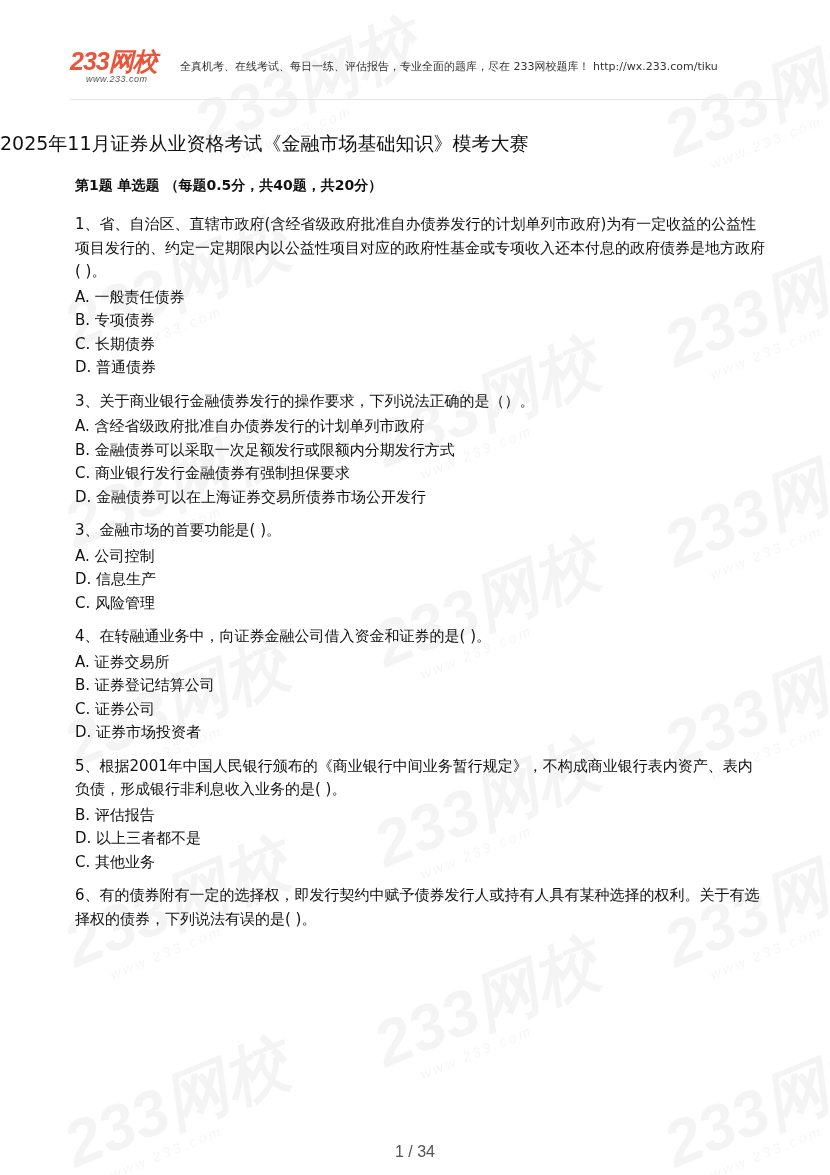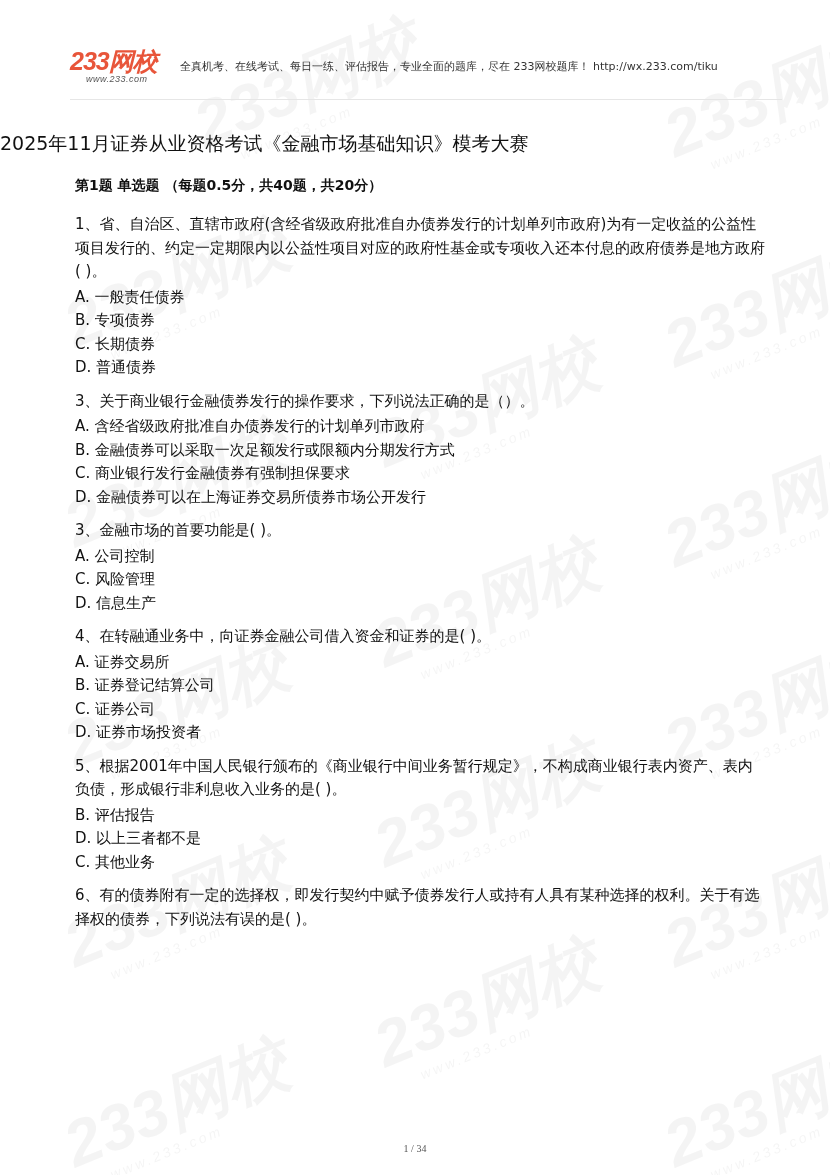--- a/index.html
+++ b/index.html
@@ -15,21 +15,21 @@
                color:#e8553a; letter-spacing:-1px; line-height:26px; }
   .logo-sub { font-family:"Liberation Sans",sans-serif; font-style:italic; font-size:9px; color:#555; margin-left:16px; line-height:10px; letter-spacing:0.5px;}
   .tagline { position:absolute; left:110px; top:11px; font-size:11px; color:#333; white-space:nowrap; }
   .header-rule { position:absolute; left:70px; top:99px; width:712px; height:1px; background:#e6e6e6; z-index:1;}
   .title { position:absolute; left:0; width:830px; top:131px; text-align:left; font-size:19px; font-weight:normal; z-index:1; }
   .section { position:absolute; left:75px; top:177px; font-size:14px; font-weight:bold; z-index:1; }
   .content { position:absolute; left:75px; top:213px; width:690px; font-size:15px; line-height:23.5px; z-index:1; }
   .q { margin-bottom:10px; }
   .q-stem { margin-bottom:2px; }
   .opt { line-height:23.5px; }
-  .footer { position:absolute; left:0; width:830px; top:1143px; text-align:center; font-family:Liberation Serif, serif; font-size:10px; color:#555; z-index:1;}
+  .footer { position:absolute; left:0; width:830px; top:1143px; text-align:center; font-family:Liberation Sans, sans-serif; font-size:16px; color:#555; z-index:1;}
 </style>
 </head>
 <body>
 
 <div class="watermark" style="left:190px;top:40px;"><span>233网校</span><small>www.233.com</small></div>
 <div class="watermark" style="left:660px;top:50px;"><span>233网校</span><small>www.233.com</small></div>
 <div class="watermark" style="left:60px;top:240px;"><span>233网校</span><small>www.233.com</small></div>
 <div class="watermark" style="left:660px;top:260px;"><span>233网校</span><small>www.233.com</small></div>
 <div class="watermark" style="left:370px;top:360px;"><span>233网校</span><small>www.233.com</small></div>
 <div class="watermark" style="left:60px;top:440px;"><span>233网校</span><small>www.233.com</small></div>
@@ -67,22 +67,22 @@
   <div class="q">
     <div class="q-stem">3、关于商业银行金融债券发行的操作要求，下列说法正确的是（）。</div>
     <div class="opt">A. 含经省级政府批准自办债券发行的计划单列市政府</div>
     <div class="opt">B. 金融债券可以采取一次足额发行或限额内分期发行方式</div>
     <div class="opt">C. 商业银行发行金融债券有强制担保要求</div>
     <div class="opt">D. 金融债券可以在上海证券交易所债券市场公开发行</div>
   </div>
   <div class="q">
     <div class="q-stem">3、金融市场的首要功能是( )。</div>
     <div class="opt">A. 公司控制</div>
+    <div class="opt">D. 信息生产</div>
     <div class="opt">C. 风险管理</div>
-    <div class="opt">D. 信息生产</div>
   </div>
   <div class="q">
     <div class="q-stem">4、在转融通业务中，向证券金融公司借入资金和证券的是( )。</div>
     <div class="opt">A. 证券交易所</div>
     <div class="opt">B. 证券登记结算公司</div>
     <div class="opt">C. 证券公司</div>
     <div class="opt">D. 证券市场投资者</div>
   </div>
   <div class="q">
     <div class="q-stem">5、根据2001年中国人民银行颁布的《商业银行中间业务暂行规定》，不构成商业银行表内资产、表内负债，形成银行非利息收入业务的是( )。</div>

